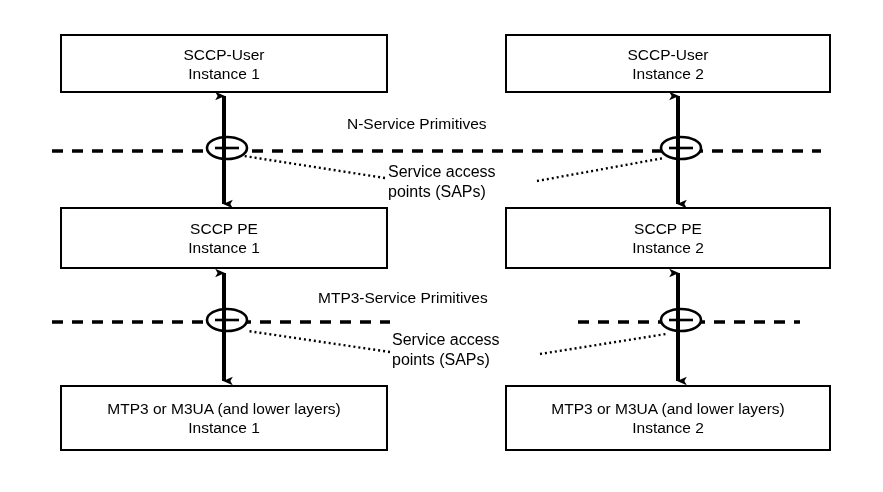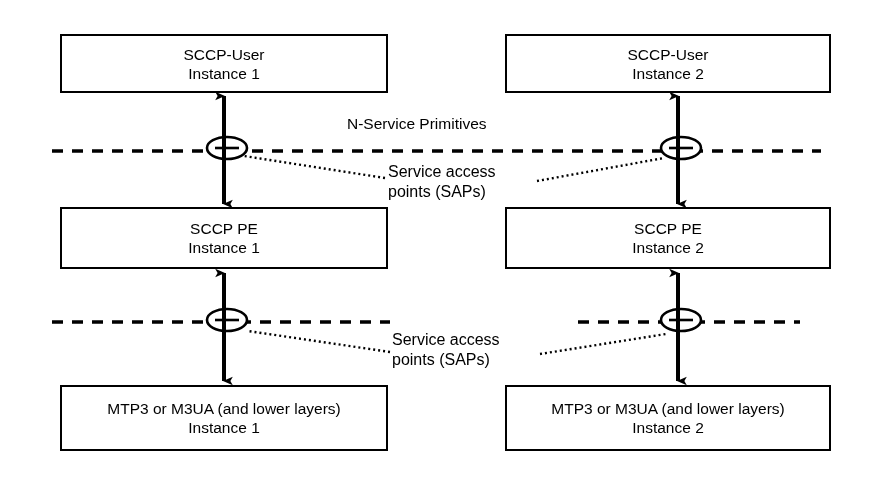--- a/index.html
+++ b/index.html
@@ -163,20 +163,21 @@
     <div class="box-line">Instance 1</div>
   </div>
 
   <div class="layer-box" id="box-mtp3-2">
     <div class="box-line">MTP3 or M3UA (and lower layers)</div>
     <div class="box-line">Instance 2</div>
   </div>
 
   <div class="free-label" id="label-n-service">N-Service Primitives</div>
 
+  <div class="free-label" id="label-mtp3-service">MTP3-Service Primitives</div>
 
   <div class="sap-label" id="label-sap-upper">
     <div>Service access</div>
     <div>points (SAPs)</div>
   </div>
 
   <div class="sap-label" id="label-sap-lower">
     <div>Service access</div>
     <div>points (SAPs)</div>
   </div>

